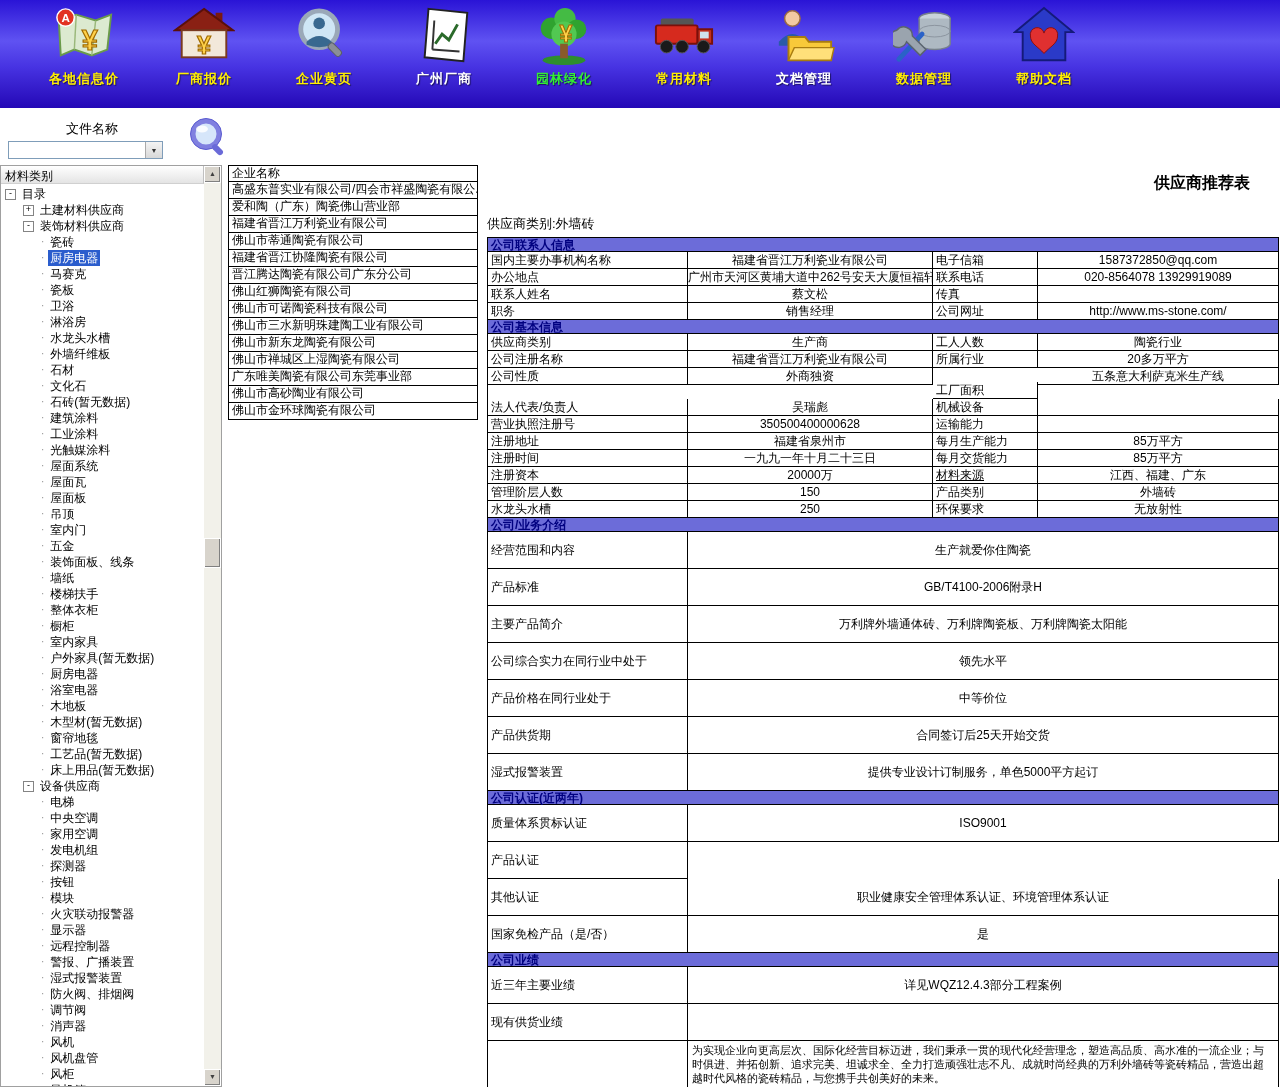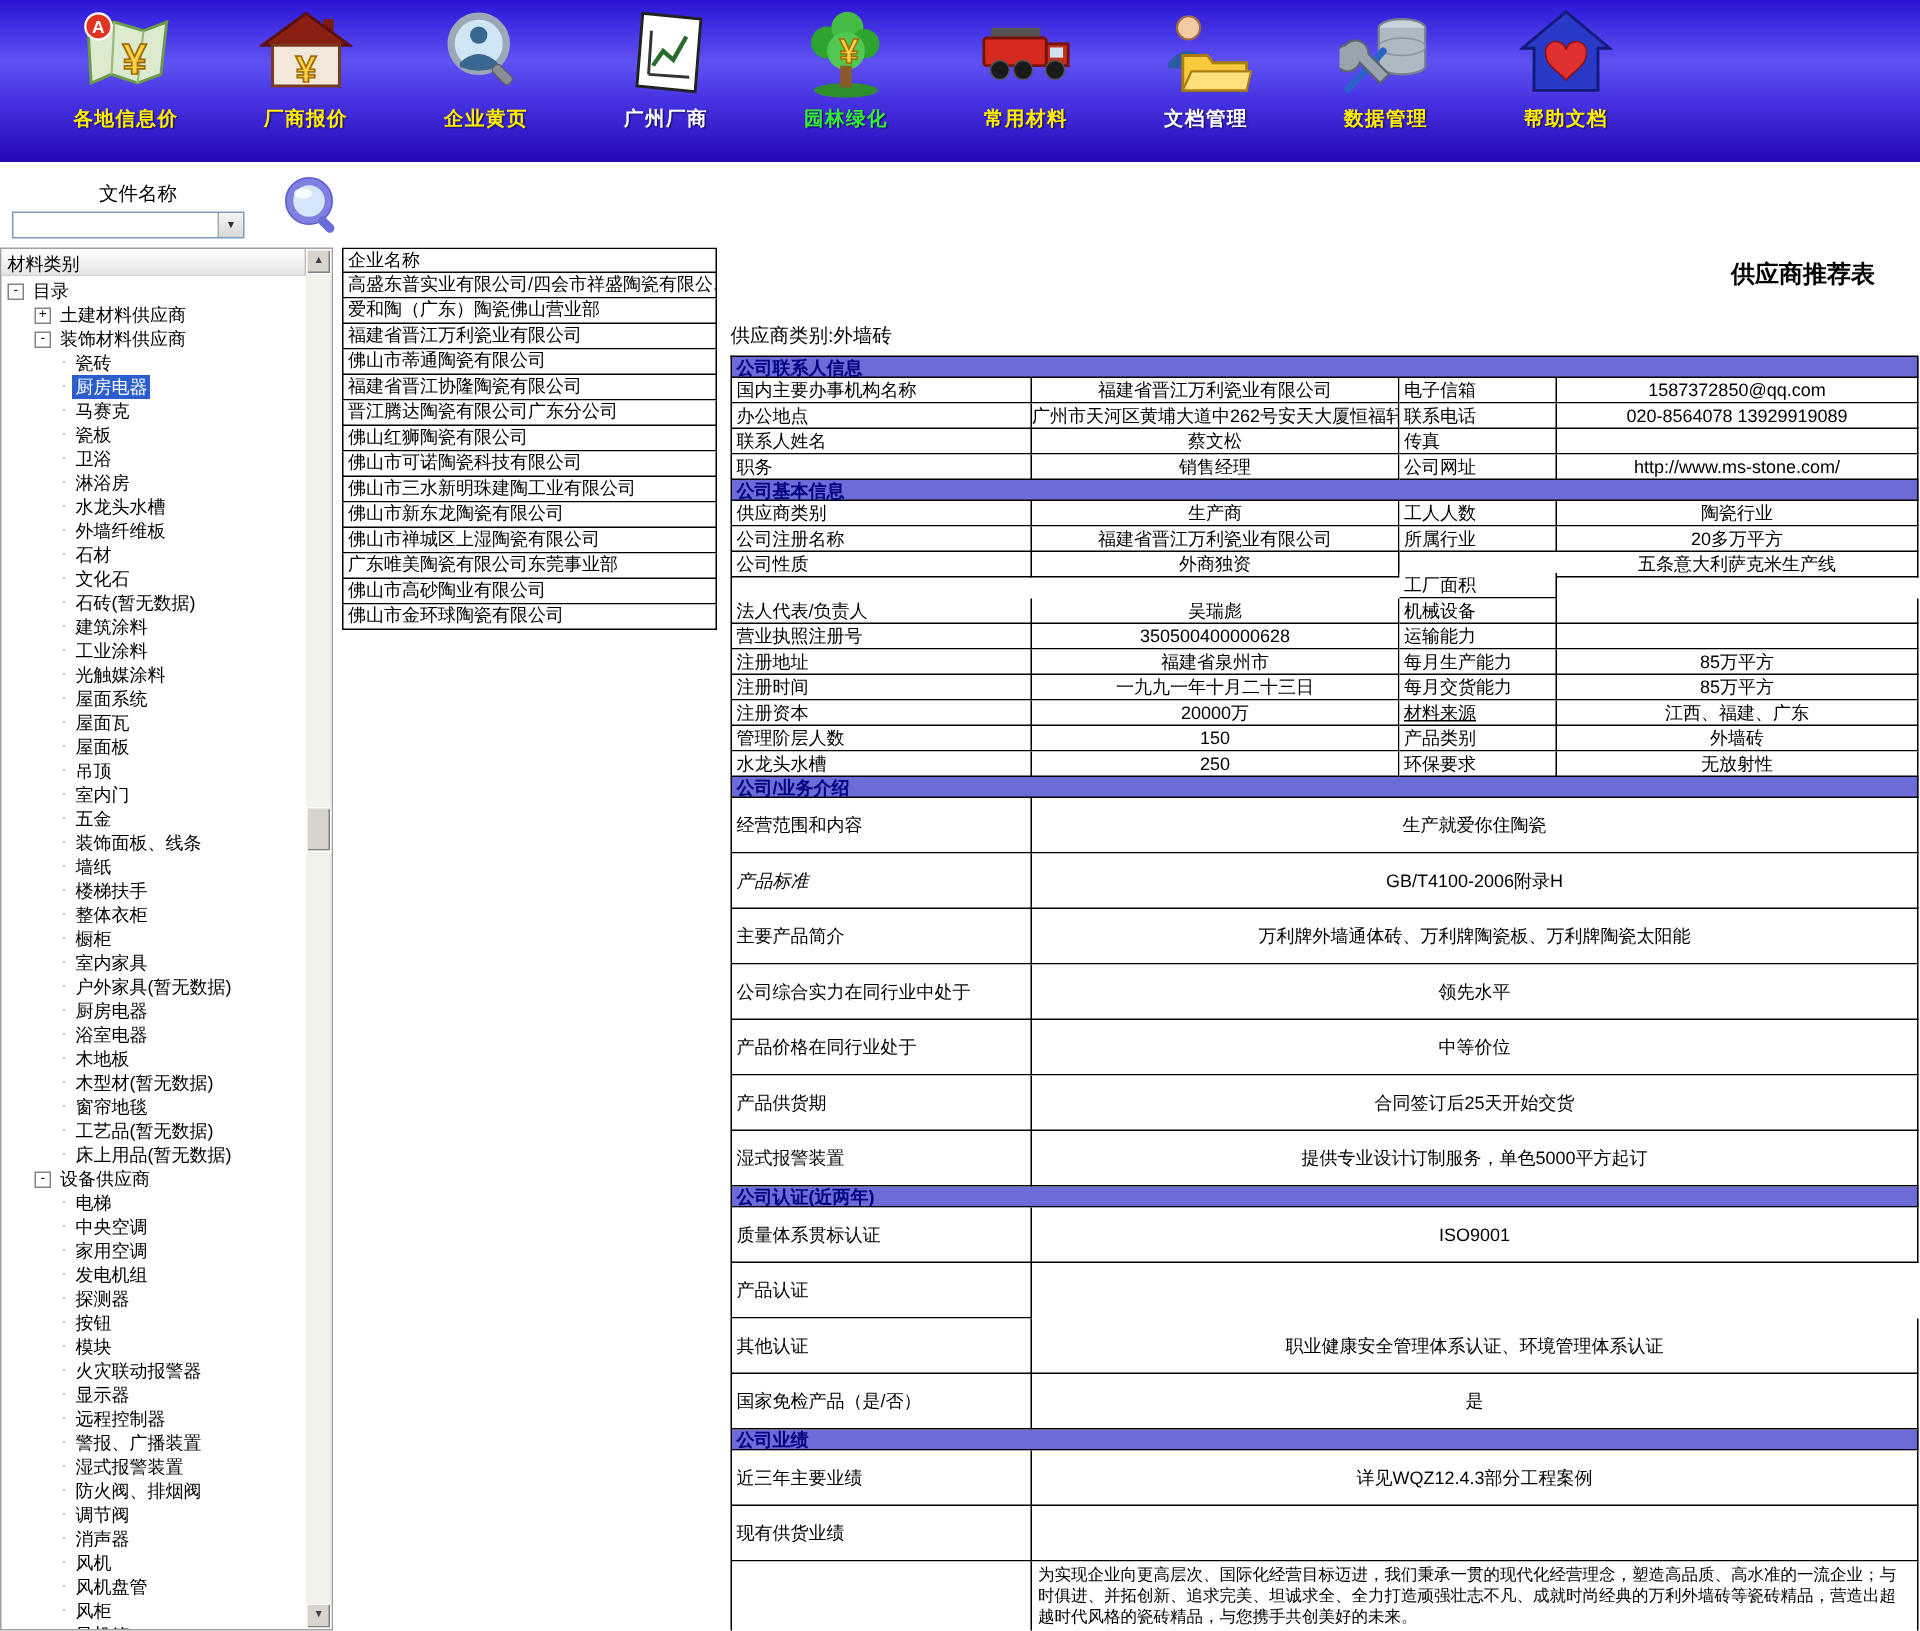--- a/index.html
+++ b/index.html
@@ -549,21 +549,21 @@
         <div class="cell val" style="width: 245px;">250</div>
         <div class="cell lab" style="width: 105px;">环保要求</div>
         <div class="cell val" style="width: 241px;">无放射性</div>
       </div>
       <div class="sec-row">公司/业务介绍</div>
       <div class="t-row tall">
         <div class="cell lab" style="width: 200px; font-family: Liberation Serif, serif;">经营范围和内容</div>
         <div class="cell val" style="width: 591px;">生产就爱你住陶瓷</div>
       </div>
       <div class="t-row tall">
-        <div class="cell lab" style="width: 200px; font-style: italic;">产品标准</div>
+        <div class="cell lab" style="width: 200px;">产品标准</div>
         <div class="cell val" style="width: 591px;">GB/T4100-2006附录H</div>
       </div>
       <div class="t-row tall">
         <div class="cell lab" style="width: 200px;">主要产品简介</div>
         <div class="cell val" style="width: 591px;">万利牌外墙通体砖、万利牌陶瓷板、万利牌陶瓷太阳能</div>
       </div>
       <div class="t-row tall">
         <div class="cell lab" style="width: 200px;">公司综合实力在同行业中处于</div>
         <div class="cell val" style="width: 591px;">领先水平</div>
       </div>

